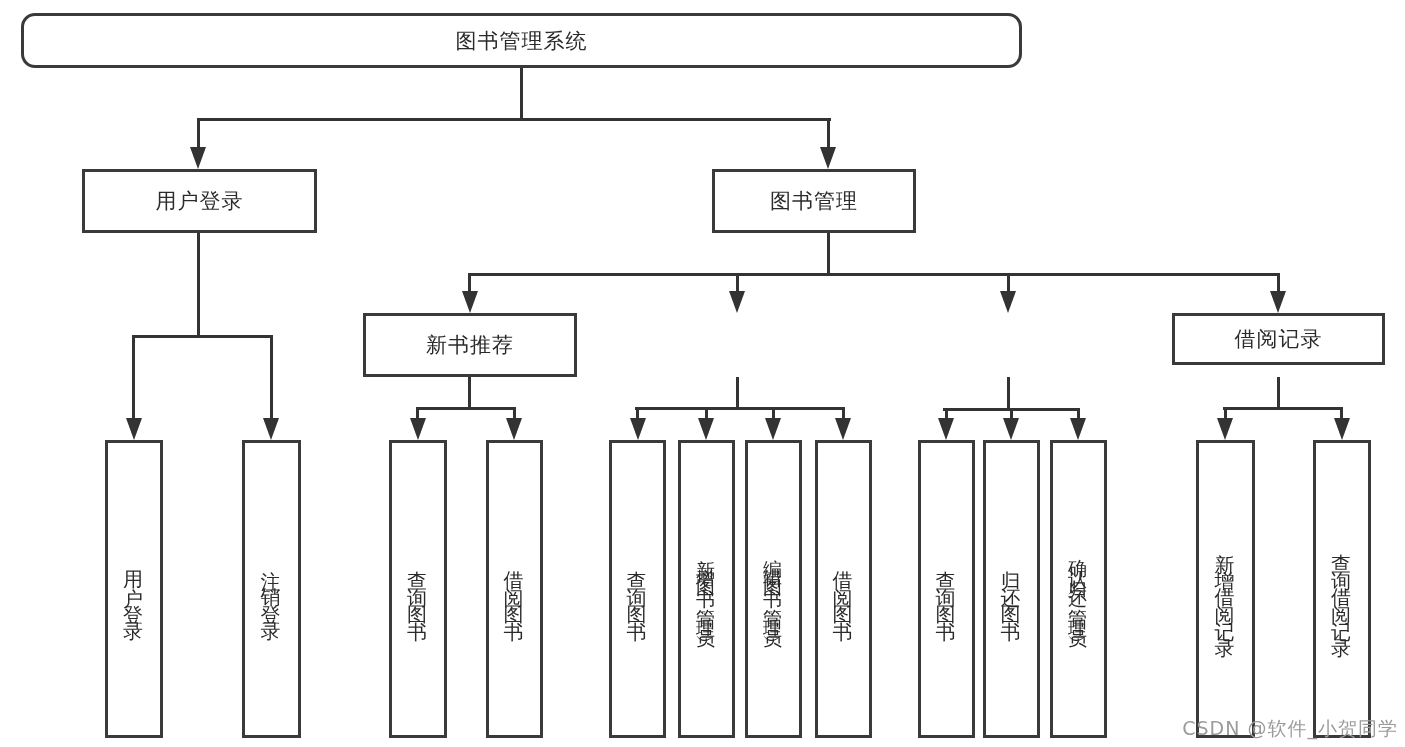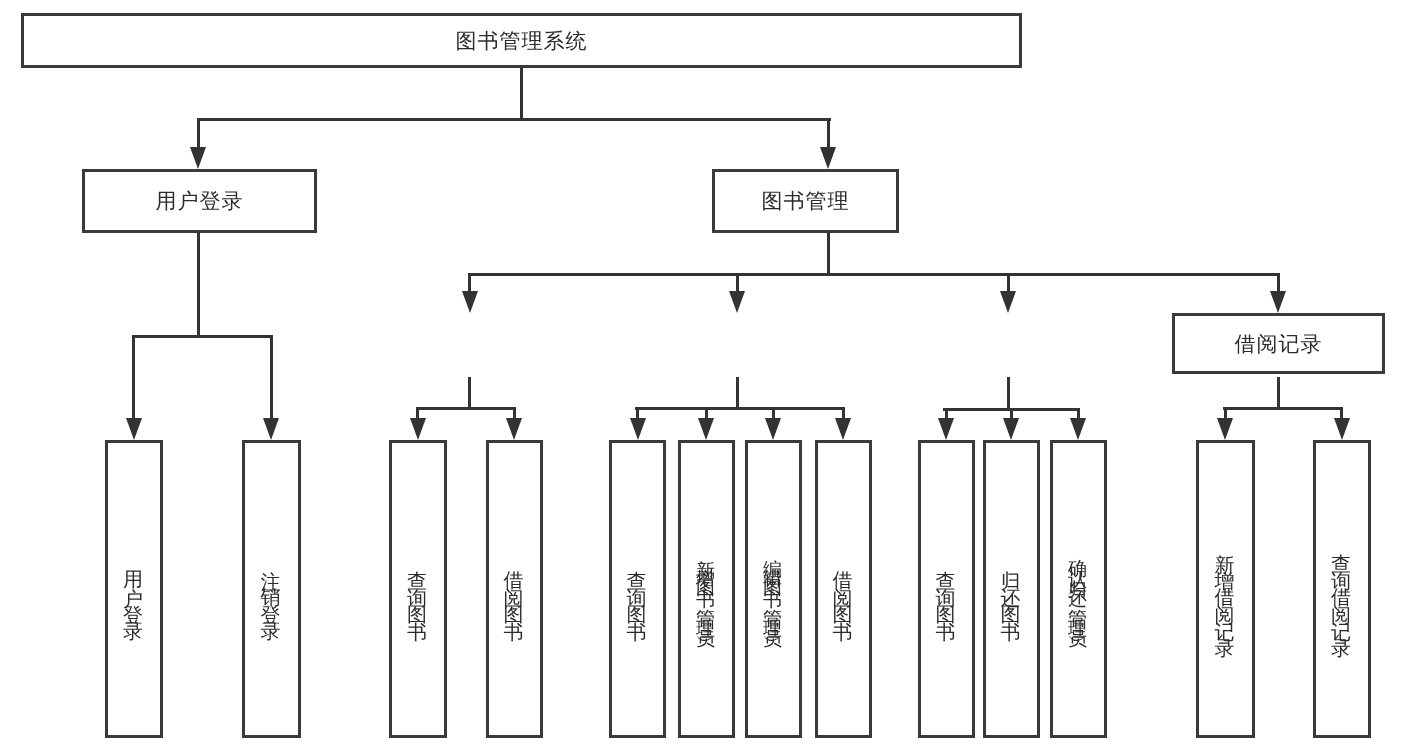--- a/index.html
+++ b/index.html
@@ -43,36 +43,39 @@
     color:#9b9b9b;
     letter-spacing:1px;
     white-space:nowrap;
   }
 </style>
 </head>
 <body>
 
 <div id="stage">
 
-  <div class="node" style="left:21px;top:13px;width:1001px;height:55px;">
+  <div class="node" style="left:21px;top:13px;width:1001px;height:55px;border-radius:14px;">
     <span class="hlabel">图书管理系统</span>
   </div>
 
   <div class="node" style="left:82px;top:169px;width:235px;height:64px;">
     <span class="hlabel">用户登录</span>
   </div>
 
-  <div class="node" style="left:712px;top:169px;width:187px;height:64px;">
+  <div class="node" style="left:712px;top:169px;width:204px;height:64px;">
     <span class="hlabel">图书管理</span>
+  </div>
+
+  <div class="node" style="left:363px;top:313px;width:214px;height:64px;">
+    <span class="hlabel">新书推荐</span>
   </div>
 
 
 
-
-  <div class="node" style="left:1172px;top:313px;width:213px;height:61px;">
+  <div class="node" style="left:1172px;top:313px;width:213px;height:52px;">
     <span class="hlabel">借阅记录</span>
   </div>
 
   <div class="node leaf" style="left:105px;width:58px;">
     <span class="vtext">用户登录</span>
   </div>
 
   <div class="node leaf" style="left:242px;width:59px;">
     <span class="vtext">注销登录</span>
   </div>
@@ -173,14 +176,15 @@
   <div class="arrow" style="left:1003px;top:418px;"></div>
   <div class="arrow" style="left:1070px;top:418px;"></div>
 
   <div class="line" style="left:1277px;top:377px;width:3px;height:32px;"></div>
   <div class="line" style="left:1223px;top:407px;width:120px;height:3px;"></div>
   <div class="line" style="left:1224px;top:407px;width:3px;height:14px;"></div>
   <div class="line" style="left:1340px;top:407px;width:3px;height:14px;"></div>
   <div class="arrow" style="left:1217px;top:418px;"></div>
   <div class="arrow" style="left:1334px;top:418px;"></div>
 
+  <div class="watermark">CSDN @软件_小贺同学</div>
 
 </div>
 
 </body></html>

